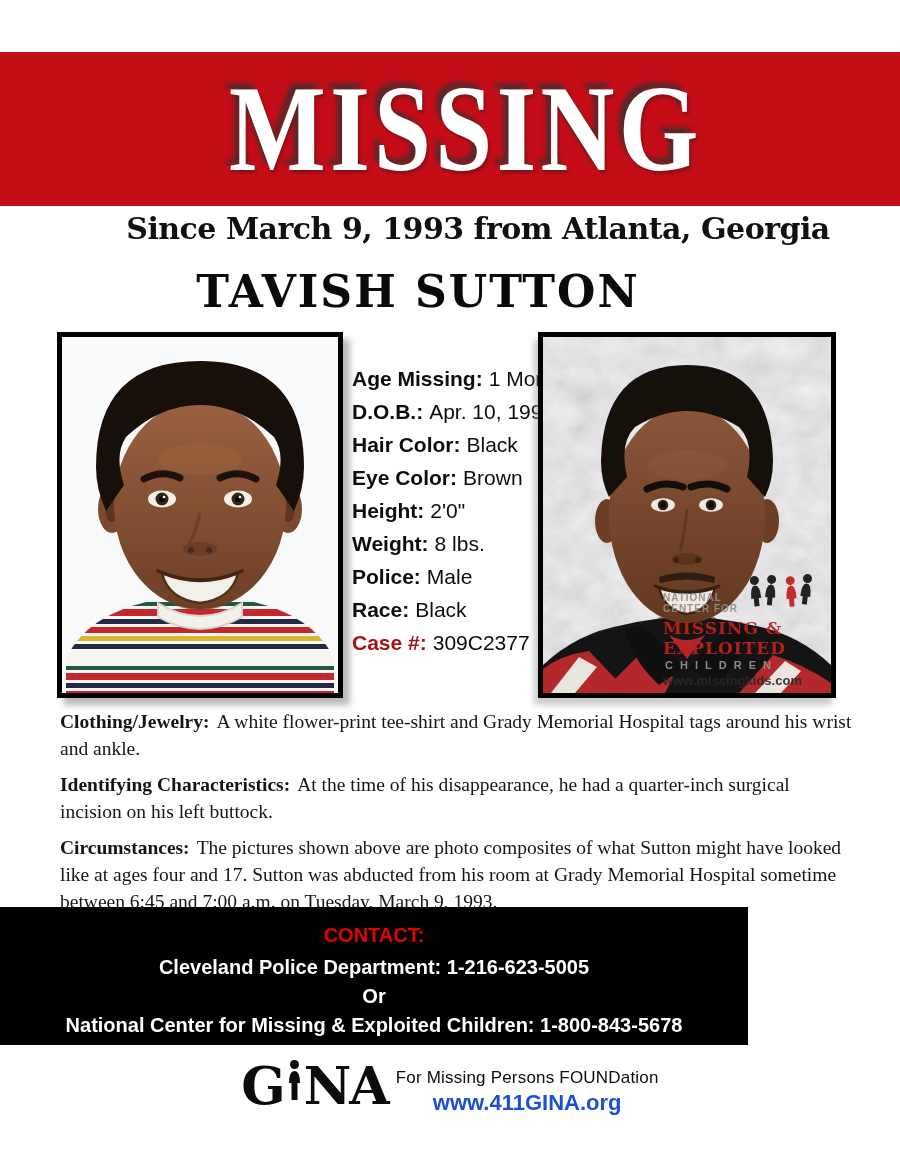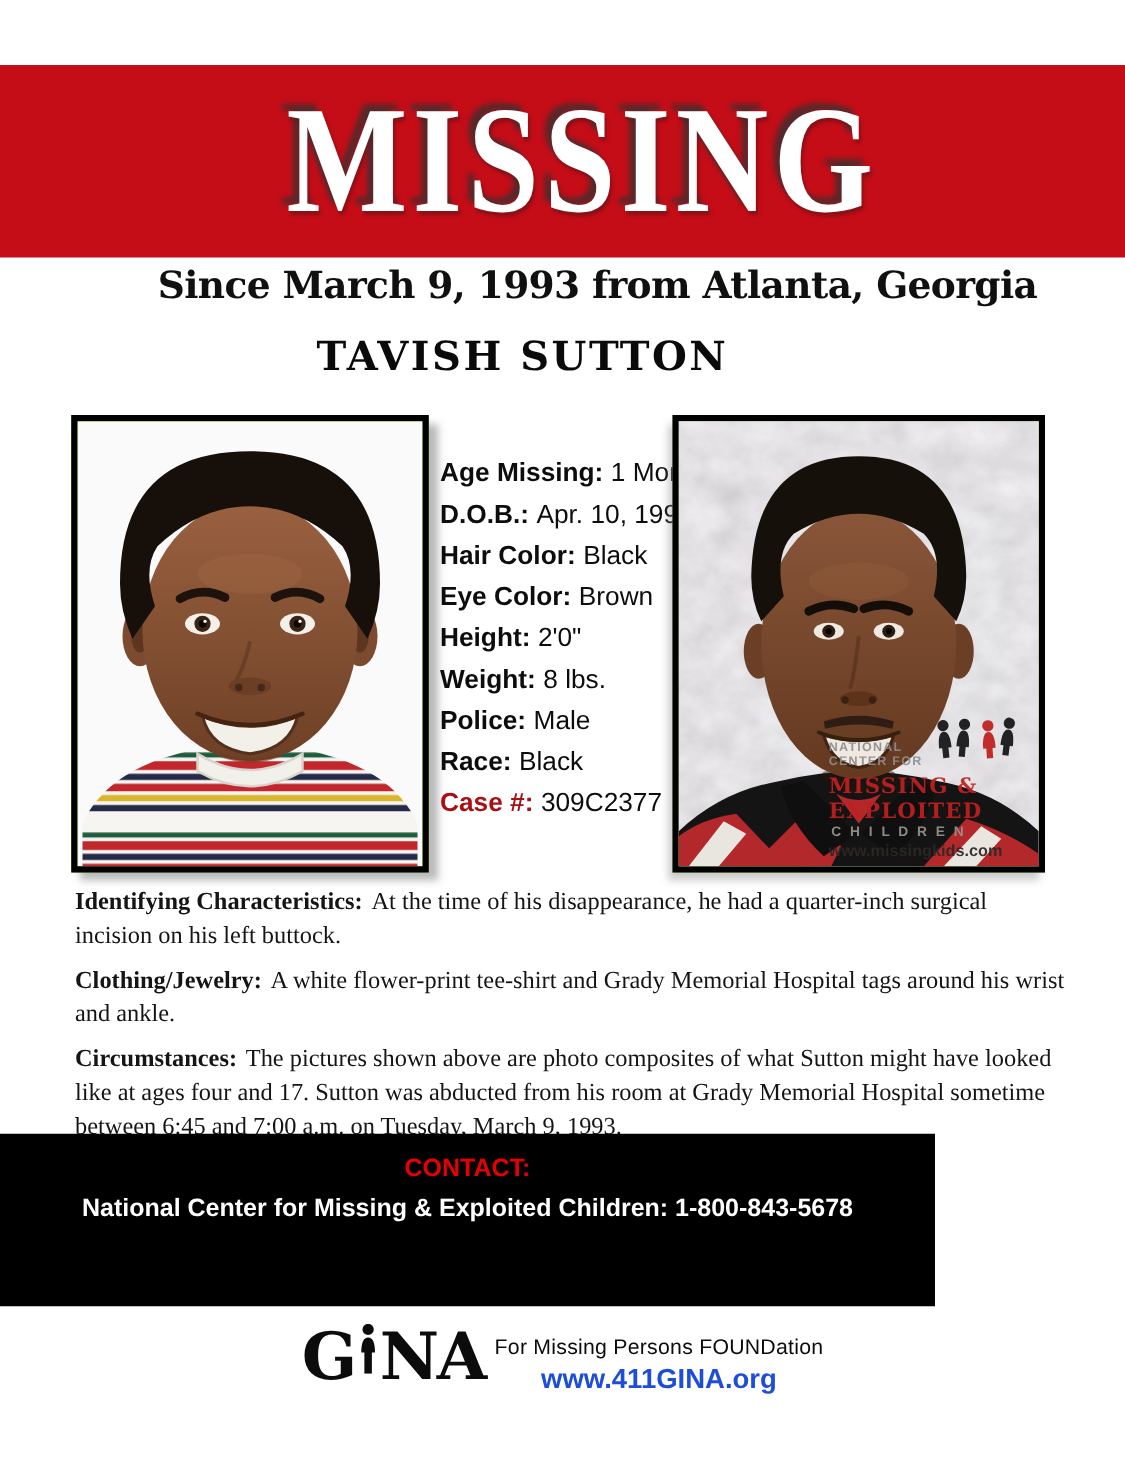--- a/index.html
+++ b/index.html
@@ -8,21 +8,21 @@
   
   .banner{position:absolute;left:0;top:52px;width:900px;height:154px;background:#c50d18;
           display:flex;align-items:center;justify-content:center;padding-left:16px;}
   .banner h1{margin:0;font-family:"Liberation Serif",serif;font-weight:700;font-size:122px;
              line-height:150px;color:#fff;letter-spacing:5px;transform:scaleX(0.84);
              text-shadow:-6px -6px 5px rgba(60,48,48,.8), 2px 3px 3px rgba(90,20,20,.55);}
   
   .since{position:absolute;left:0;top:211px;width:900px;text-align:center;
          font-family:"DejaVu Serif",serif;font-weight:700;font-size:30px;letter-spacing:-.5px;color:#101010;padding-left:28px;}
   .name{position:absolute;left:0;top:266px;width:836px;text-align:center;
-        font-family:"DejaVu Serif",serif;font-weight:700;font-size:32px;letter-spacing:2px;color:#0a0a0a;}
+        font-family:"DejaVu Serif",serif;font-weight:700;font-size:44px;letter-spacing:2px;color:#0a0a0a;}
   
   .photo{position:absolute;top:332px;border:5px solid #000;background:#84cc16;}
   .photo.left{left:57px;width:276px;height:356px;box-shadow:7px 7px 6px rgba(115,115,115,.5);}
   .photo.right{left:538px;width:288px;height:356px;box-shadow:-4px 7px 6px rgba(140,140,140,.45);}
   .photo svg{display:block;}
   
   .details{position:absolute;left:352px;top:368px;width:186px;font-size:21px;}
   .d-item{line-height:22px;margin-bottom:11px;white-space:nowrap;}
   .d-label{font-weight:700;color:#0d0d0d;}
   .d-value{margin-left:6px;color:#0d0d0d;}
@@ -187,27 +187,29 @@
         </g>
         <text x="120" y="297" font-family="DejaVu Serif, serif" font-size="17" font-weight="700" fill="#c0201f" letter-spacing="1">MISSING &amp;</text>
         <text x="120" y="317" font-family="DejaVu Serif, serif" font-size="17" font-weight="700" fill="#c0201f" letter-spacing="1">EXPLOITED</text>
         <text x="122" y="332" font-family="Liberation Sans, sans-serif" font-size="11" font-weight="700" fill="#97938f" letter-spacing="2">C H I L D R E N</text>
         <text x="120" y="348" font-family="Liberation Sans, sans-serif" font-size="13" font-weight="700" fill="#2c2825">www.missingkids.com</text>
       </g>
     </svg>
   </div>
 
   <div class="paras">
+    <p><span class="para-label">Clothing/Jewelry:</span><span>A white flower-print tee-shirt and Grady Memorial Hospital tags around his wrist and ankle.</span></p>
     <p><span class="para-label">Identifying Characteristics:</span><span>At the time of his disappearance, he had a quarter-inch surgical incision on his left buttock.</span></p>
-    <p><span class="para-label">Clothing/Jewelry:</span><span>A white flower-print tee-shirt and Grady Memorial Hospital tags around his wrist and ankle.</span></p>
     <p><span class="para-label">Circumstances:</span><span>The pictures shown above are photo composites of what Sutton might have looked like at ages four and 17.  Sutton was abducted from his room at Grady Memorial Hospital sometime between 6:45 and 7:00 a.m. on Tuesday, March 9, 1993.</span></p>
   </div>
 
   <div class="contact">
     <div class="heading" style="color:#e60000">CONTACT:</div>
+    <div class="line">Cleveland Police Department: 1-216-623-5005</div>
+    <div class="line">Or</div>
     <div class="line">National Center for Missing &amp; Exploited Children:  1-800-843-5678</div>
   </div>
 
   <div class="gina">
     <div class="gina-logo">
       <span>G</span>
       <span class="person">
         <svg width="15" height="40" viewBox="0 0 15 40">
             <circle cx="7.5" cy="4.5" r="4.5" fill="#0c0c0c"></circle>
             <path d="M2,23 Q2,11 7.5,11 Q13,11 13,23 L10.5,23 L10.5,40 L4.5,40 L4.5,23 Z" fill="#0c0c0c"></path>

